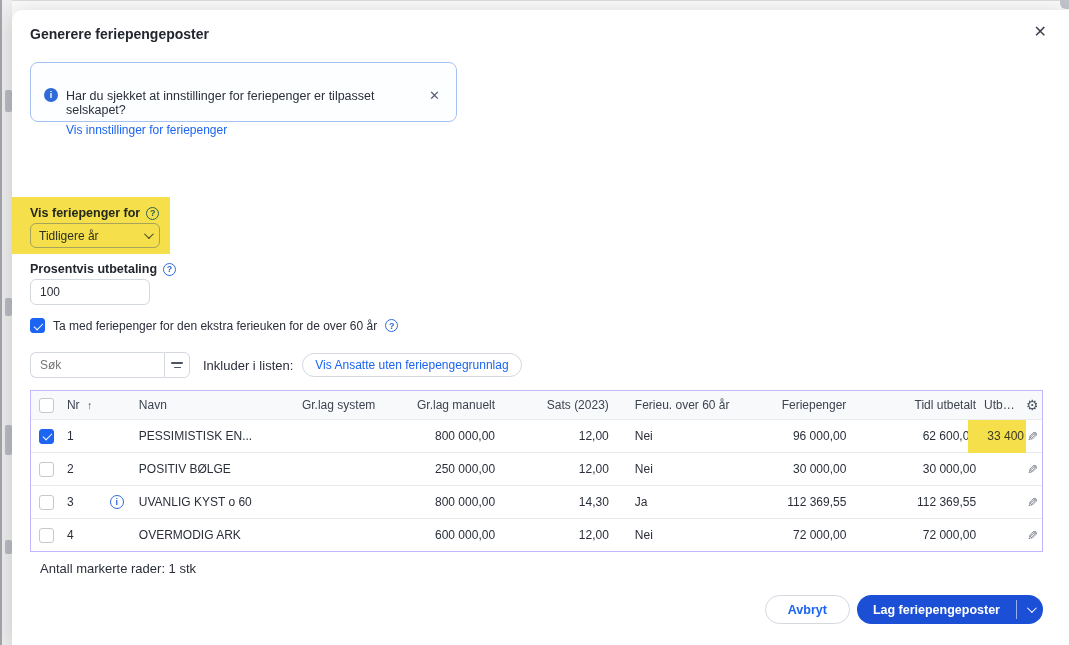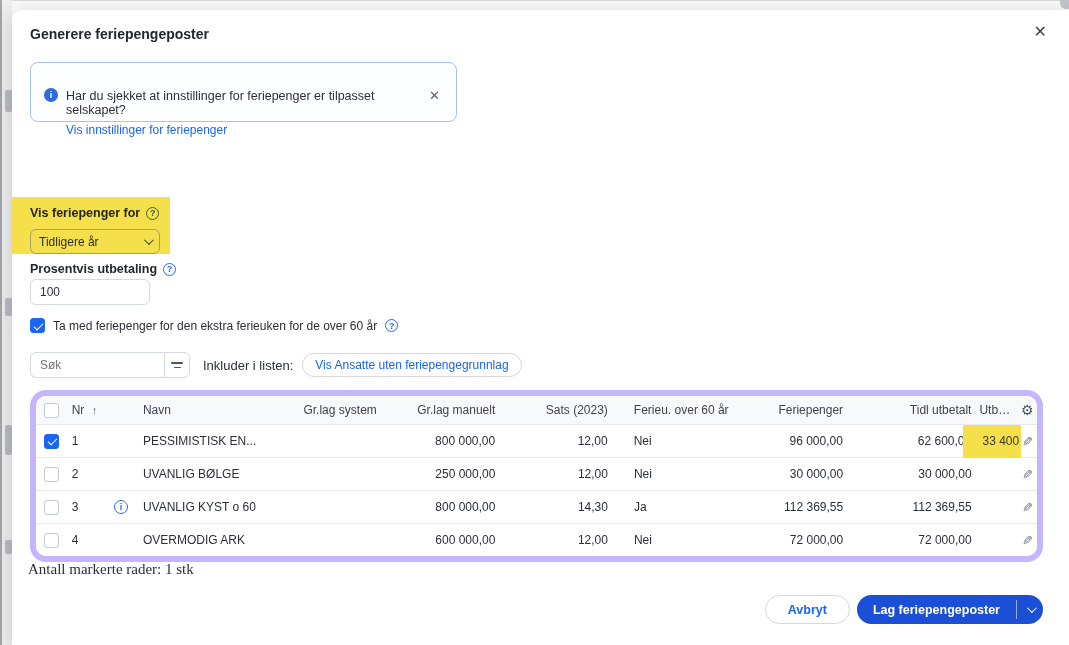--- a/index.html
+++ b/index.html
@@ -38,21 +38,21 @@
   .settings .slabel { width:130px; color:#4a5160; }
   .settings .svalue { font-weight:700; color:#22262e; }
 
   
   .hl-box { position:absolute; left:0; top:187px; width:158px; height:57px; background:#f5df4b; }
   .hl-box .lab { position:absolute; left:18px; top:9px; font-size:12.5px; font-weight:700; color:#23281c; display:flex; align-items:center; gap:6px; }
   .help-dark { width:13px; height:13px; border-radius:50%; border:1.3px solid #2a6152; color:#2a6152;
     font-size:9px; font-weight:700; display:inline-flex; align-items:center; justify-content:center; }
   .select { position:absolute; left:18px; top:26px; width:130px; height:25px;
     border:1px solid #a8a35b; border-radius:6px; font-size:12px; color:#2c3122;
-    display:flex; align-items:center; padding:0 8px; cursor:pointer;margin-top:6px; }
+    display:flex; align-items:center; padding:0 8px; cursor:pointer; }
   .select .chev { margin-left:auto; width:7px; height:7px; border-right:1.6px solid #3c4230;
     border-bottom:1.6px solid #3c4230; transform:rotate(45deg) translateY(-2px); }
 
   
   .pct-label { position:absolute; left:18px; top:252px; font-size:12.5px; font-weight:700; color:#22262e;
     display:flex; align-items:center; gap:6px; }
   .help-blue { width:13px; height:13px; border-radius:50%; border:1.3px solid #2f6bd8; color:#2f6bd8;
     font-size:9px; font-weight:700; display:inline-flex; align-items:center; justify-content:center; }
   .pct-input { position:absolute; left:18px; top:269px; width:120px; height:26px;
     border:1px solid #d4d8df; border-radius:6px; font-size:12px; color:#2a2f3a; padding:0 9px;
@@ -72,21 +72,21 @@
     border-radius:6px 0 0 6px; font-size:12px; padding:0 9px; color:#2a2f3a; font-family:"Liberation Sans",sans-serif; }
   .filter-btn { width:26px; height:26px; border:1px solid #d4d8df; border-radius:0 6px 6px 0;
     background:#fff; display:flex; flex-direction:column; align-items:center; justify-content:center; gap:3px; cursor:pointer; }
   .filter-btn i { display:block; height:1.6px; background:#4b5563; border-radius:1px; }
   .filter-btn .l1 { width:12px; } .filter-btn .l2 { width:7px; }
   .include-label { font-size:13px; color:#2a2f3a; margin-left:13px; }
   .include-pill { margin-left:9px; height:24px; border:1px solid #d4d8df; border-radius:12px;
     background:#fff; color:#1c64f2; font-size:12px; padding:0 12px; display:flex; align-items:center; cursor:pointer; }
 
   
-  .table { position:absolute; left:18px; top:380px; width:1013px; border:6px solid #c4b5fd; border-radius:16px; overflow:hidden; }
+  .table { position:absolute; left:18px; top:380px; width:1013px; border:1px solid #c4b5fd; border-radius:0; overflow:hidden; }
   .trow { display:flex; align-items:center; height:33px; border-top:1px solid #e8eaee; background:#fff; font-size:12px; color:#2a2f3a; }
   .trow.thead { height:28px; border-top:none; background:#f8f9fb; color:#3d4450; font-size:12px; }
   .c { padding:0 4px; white-space:nowrap; overflow:hidden; }
   .c.sel   { width:32px; display:flex; justify-content:center; }
   .c.nr    { width:36px; }
   .c.info  { width:36px; display:flex; justify-content:center; }
   .c.navn  { width:160px; text-overflow:ellipsis; }
   .c.grsys { width:85px;  text-align:right; }
   .c.grman { width:120px; text-align:right; }
   .c.sats  { width:114px; text-align:right; }
@@ -98,21 +98,21 @@
   .thead .c.utbe { text-overflow:ellipsis; overflow:hidden; }
   .sort-ic { color:#5a6270; font-size:11px; margin-left:4px; }
   .gear-ic { color:#4b5563; font-size:14px; cursor:pointer; }
   .pencil-ic { color:#6b7280; font-size:13px; cursor:pointer; display:inline-block; transform:scaleX(-1); }
   .row-info-icon { width:14px; height:14px; border-radius:50%; border:1.4px solid #2f6bd8; color:#2f6bd8;
     font-size:9px; font-weight:700; display:inline-flex; align-items:center; justify-content:center; }
   .hl-cell { display:block; background:#f5df4b; height:33px; line-height:33px; width:58px;
     margin:-9px 0 -9px -16px; padding-right:2px; text-align:right; color:#3b3a22; }
 
   
-  .sel-info { position:absolute; left:16px; top:551px; font-size:15px; color:#2a2f3a;font-family:Liberation Serif, serif; }
+  .sel-info { position:absolute; left:28px; top:551px; font-size:13px; color:#2a2f3a; }
   .footer { position:absolute; right:26px; top:585px; display:flex; align-items:flex-end; gap:7px; }
   .btn-cancel { height:29px; padding:0 22px; border:1px solid #d4d8df; border-radius:15px;
     background:#fff; color:#1c64f2; font-size:12.5px; font-weight:600; display:flex; align-items:center; cursor:pointer; }
   .btn-primary { height:29px; border-radius:15px; background:#1a4fd6; color:#fff; font-size:12.5px;
     font-weight:700; display:flex; align-items:stretch; overflow:hidden; cursor:pointer; }
   .btn-primary .main { padding:0 16px; display:flex; align-items:center; }
   .btn-primary .split { width:1px; background:rgba(255,255,255,.55); margin:5px 0; }
   .btn-primary .caret { width:26px; display:flex; align-items:center; justify-content:center; }
   .btn-primary .caret i { width:7px; height:7px; border-right:1.8px solid #fff; border-bottom:1.8px solid #fff;
     transform:rotate(45deg) translateY(-2px); display:block; }
@@ -218,21 +218,21 @@
         </div>
       <div class="c act"><span class="pencil-ic">✎</span></div>
     </div>
 
     <div class="trow">
       <div class="c sel">
           <span class="cbx"></span>
         </div>
       <div class="c nr">2</div>
       <div class="c info"></div>
-      <div class="c navn">UVANLIG BØLGE</div>
+      <div class="c navn">POSITIV BØLGE</div>
       <div class="c grsys"></div>
       <div class="c grman">250 000,00</div>
       <div class="c sats">12,00</div>
       <div class="c ferieu">Nei</div>
       <div class="c fp">30 000,00</div>
       <div class="c tidl">30 000,00</div>
       <div class="c utbe"></div>
       <div class="c act"><span class="pencil-ic">✎</span></div>
     </div>
 

